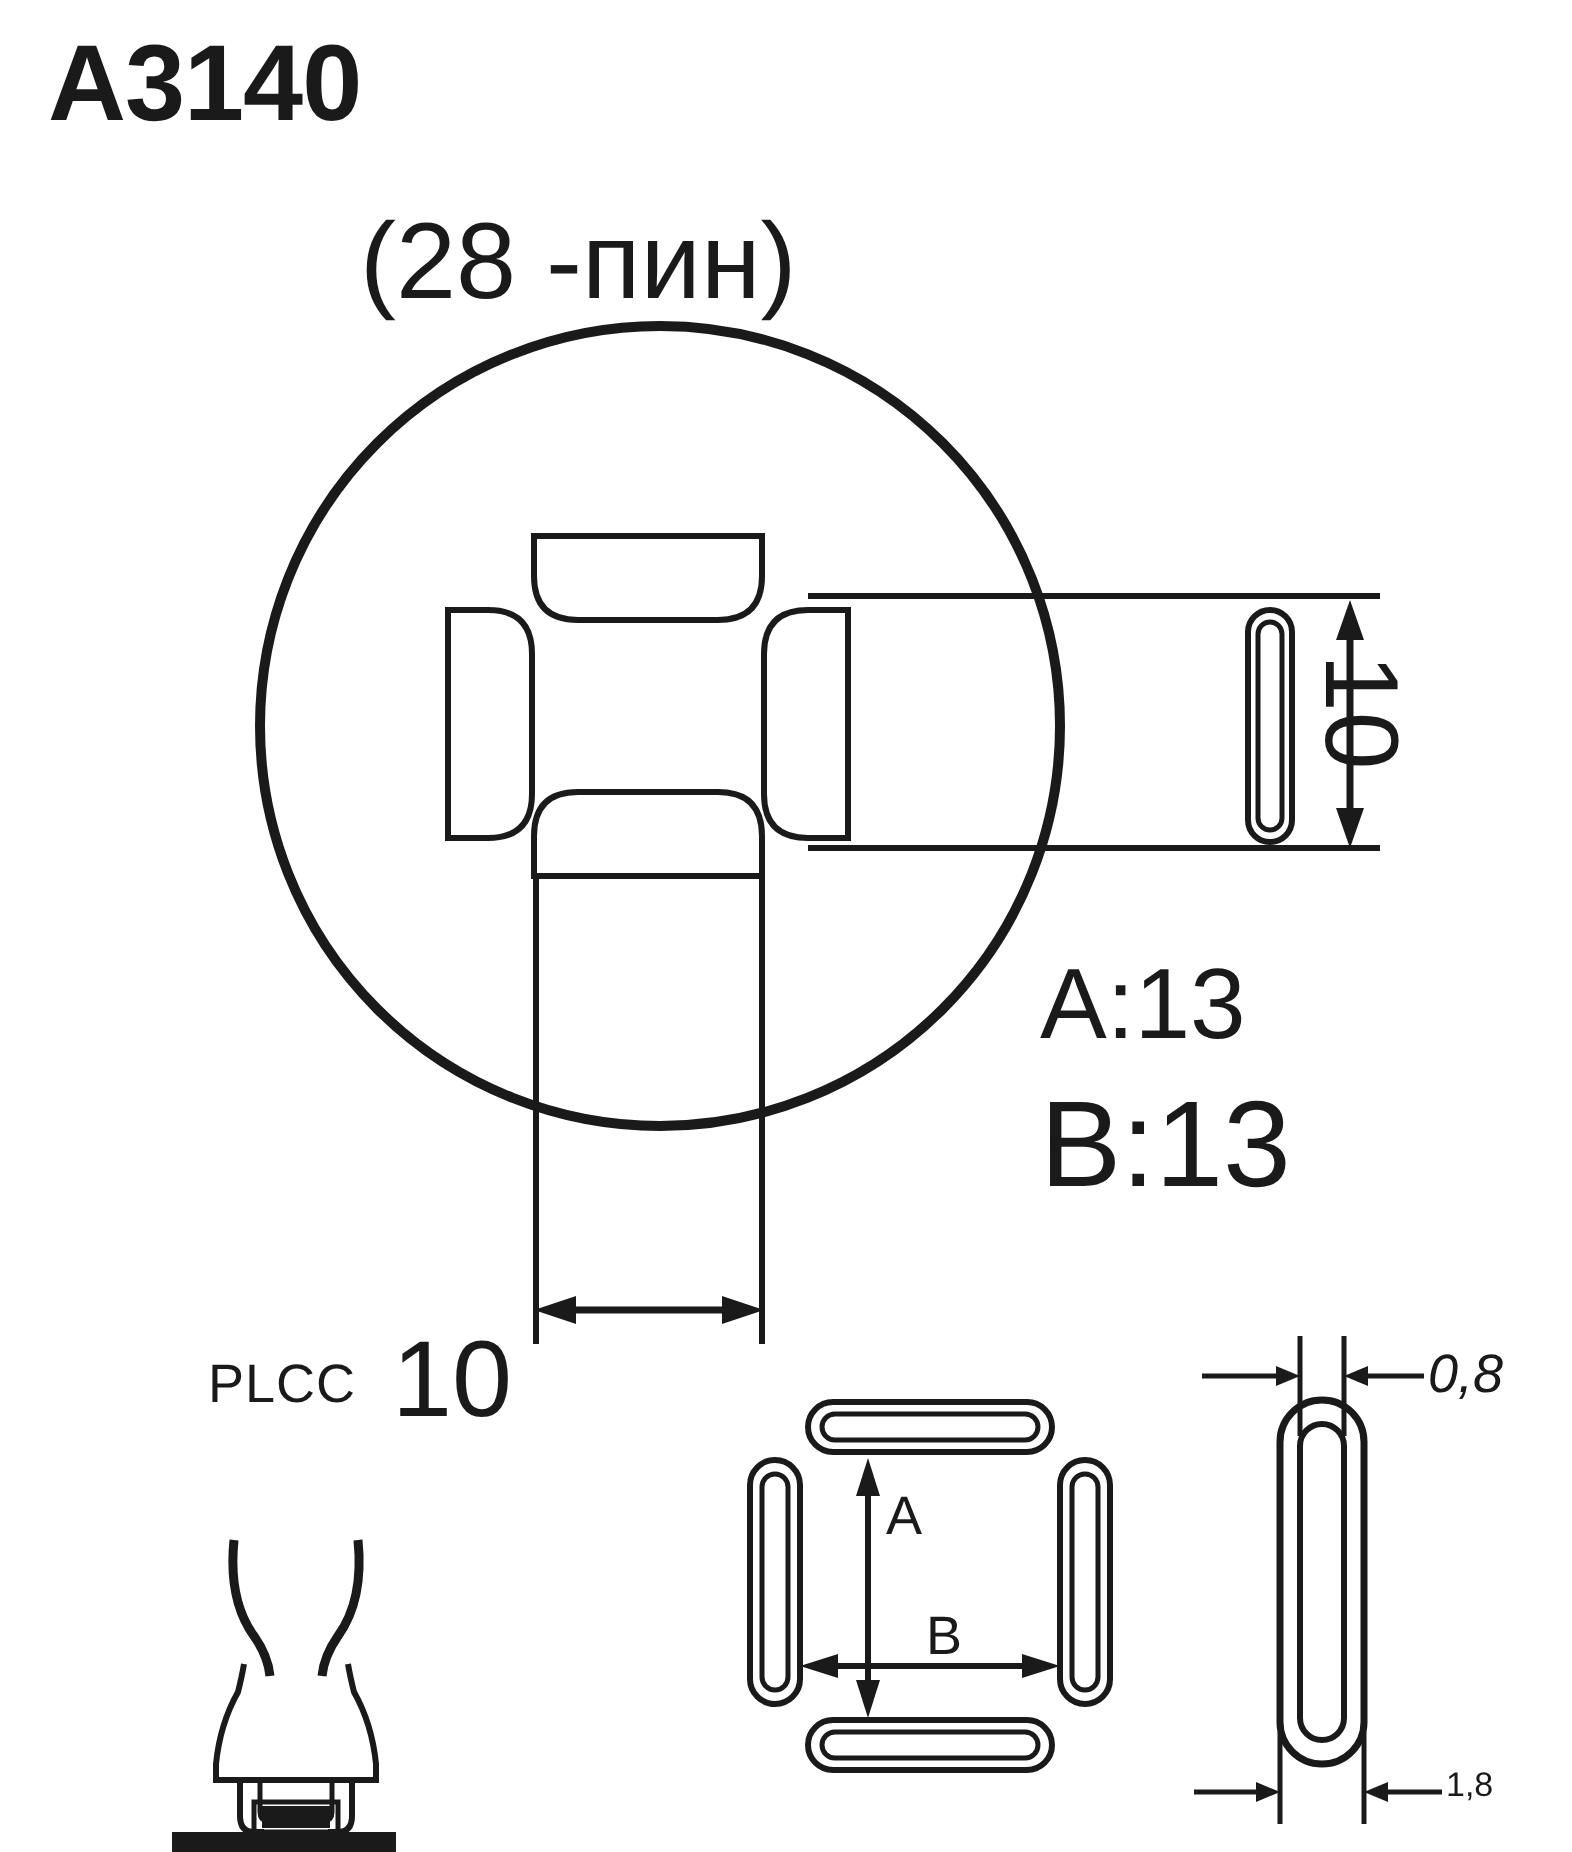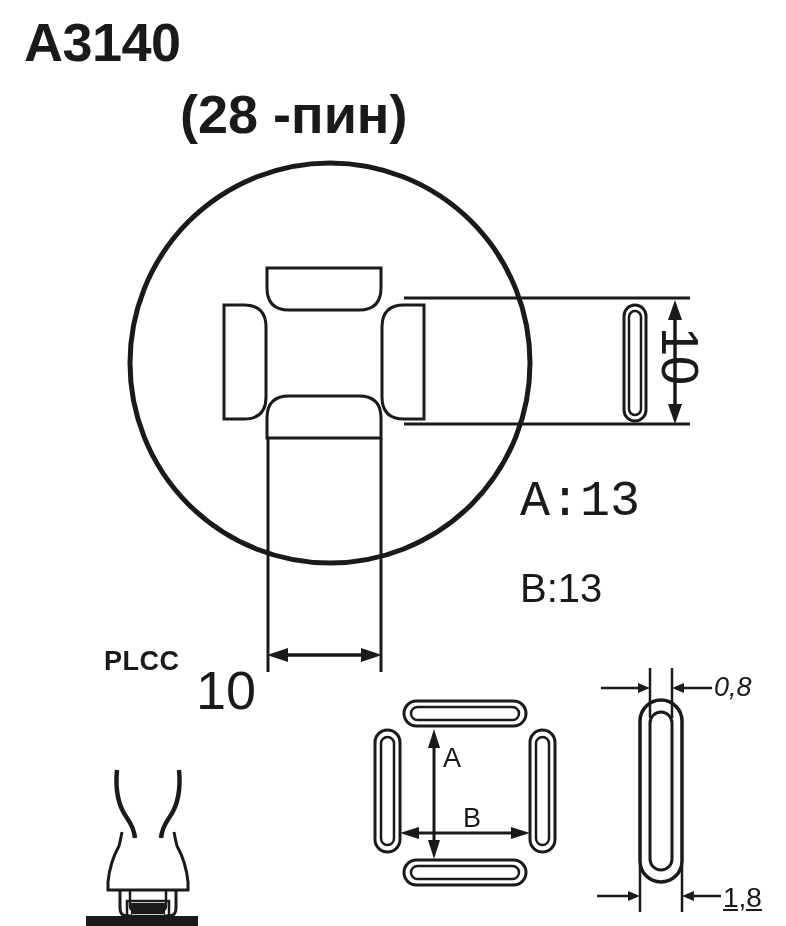--- a/index.html
+++ b/index.html
@@ -44,66 +44,64 @@
   }
   #title-pkg {
     left: 258px;
     top: 15px;
     font-size: 54px;
     font-weight: normal;
     letter-spacing: 0px;
   }
   #title-pins {
     left: 180px;
-    top: 87px;
-    font-size: 54px;
-    font-weight: bold;
+    top: 104px;
+    font-size: 54px;
+    font-weight: normal;
   }
   
   #label-height-10 {
     left: 706px;
     top: 327px;
     font-size: 52px;
     transform: rotate(90deg);
     transform-origin: 0 0;
   }
   #label-a13 {
     left: 520px;
     top: 477px;
     font-size: 50px;
-    font-family: Liberation Mono, monospace;
   }
   #label-b13 {
     left: 520px;
-    top: 568px;
-    font-size: 40px;
+    top: 542px;
+    font-size: 61px;
   }
   #label-width-10 {
     left: 196px;
     top: 663px;
     font-size: 54px;
   }
   #label-plcc {
     left: 104px;
-    top: 648px;
-    font-size: 27px;
-    font-weight: bold;
+    top: 679px;
+    font-size: 27px;
+    font-weight: normal;
     letter-spacing: 0.5px;
   }
   #label-08 {
     left: 714px;
     top: 674px;
     font-size: 27px;
     font-style: italic;
   }
   #label-18 {
     left: 723px;
     top: 884px;
-    font-size: 28px;
-    text-decoration: underline;
+    font-size: 17px;
   }
   #label-A-footprint {
     left: 443px;
     top: 745px;
     font-size: 27px;
   }
   #label-B-footprint {
     left: 463px;
     top: 805px;
     font-size: 27px;

